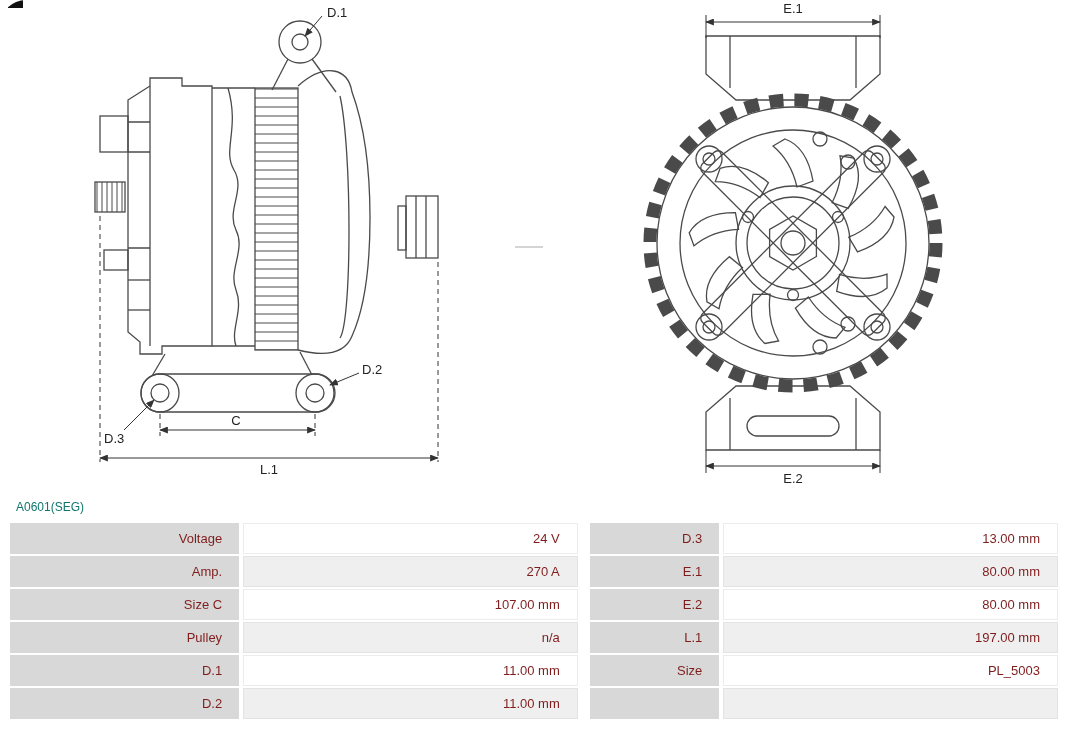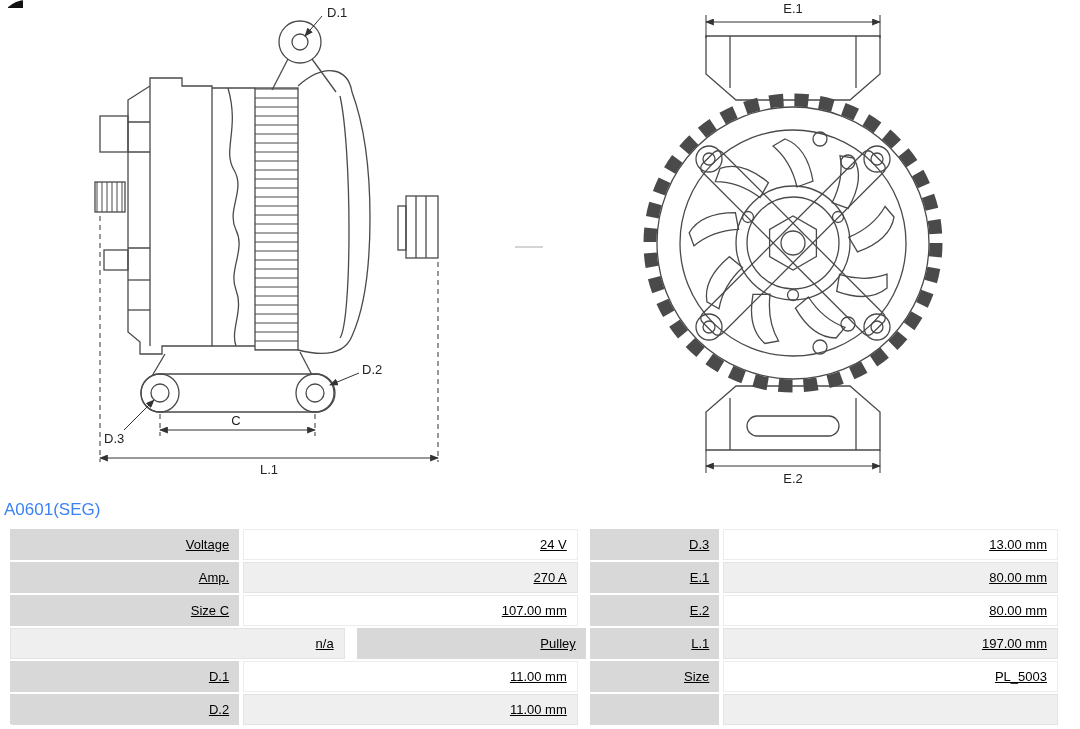--- a/index.html
+++ b/index.html
@@ -1,25 +1,25 @@
 <!DOCTYPE html>
 <html><head>
 <meta charset="utf-8">
 <style>
   html,body{margin:0;padding:0;background:#fff;}
   body{font-family:"Liberation Sans",sans-serif;}
   .page{position:relative;width:1080px;height:729px;background:#fff;overflow:hidden;border-radius:26px;}
   .artifact{position:absolute;left:8px;top:0;width:15px;height:8px;background:#111;}
   svg{display:block;}
   svg text{font-family:"Liberation Sans",sans-serif;font-size:13px;fill:#222;}
-  .part-number{margin:2px 0 9px 4px;font-size:17px;color:#3b82f6;}
+  .part-number{margin:2px 0 9px 16px;font-size:12px;color:#0f766e;}
   .specs{margin-left:10px;width:1048px;}
   .row{display:flex;height:31px;margin-bottom:2px;}
   .cell{box-sizing:border-box;display:flex;align-items:center;justify-content:flex-end;
-        padding:0 10px;font-size:13px;color:#000000;white-space:nowrap;text-decoration:underline;}
+        padding:0 17px;font-size:13px;color:#7f1d1d;white-space:nowrap;}
   .l1{width:230px;background:#d8d8d8;margin-right:4px;}
   .v1{width:336px;background:#fff;border:1px solid #ececec;margin-right:12px;}
   .l2{width:130px;background:#d8d8d8;margin-right:4px;}
   .v2{width:336px;background:#fff;border:1px solid #ececec;text-align:center;}
   .row:nth-child(even) .v1,.row:nth-child(even) .v2{background:#efefef;border-color:#e3e3e3;}
 </style>
 </head>
 <body>
 
 <div class="page">
@@ -223,22 +223,22 @@
     </div>
 
     <div class="row">
       <div class="cell l1">Size C</div>
       <div class="cell v1">107.00 mm</div>
       <div class="cell l2">E.2</div>
       <div class="cell v2">80.00 mm</div>
     </div>
 
     <div class="row">
+      <div class="cell l1">Pulley</div>
       <div class="cell v1">n/a</div>
-      <div class="cell l1">Pulley</div>
       <div class="cell l2">L.1</div>
       <div class="cell v2">197.00 mm</div>
     </div>
 
     <div class="row">
       <div class="cell l1">D.1</div>
       <div class="cell v1">11.00 mm</div>
       <div class="cell l2">Size</div>
       <div class="cell v2">PL_5003</div>
     </div>

